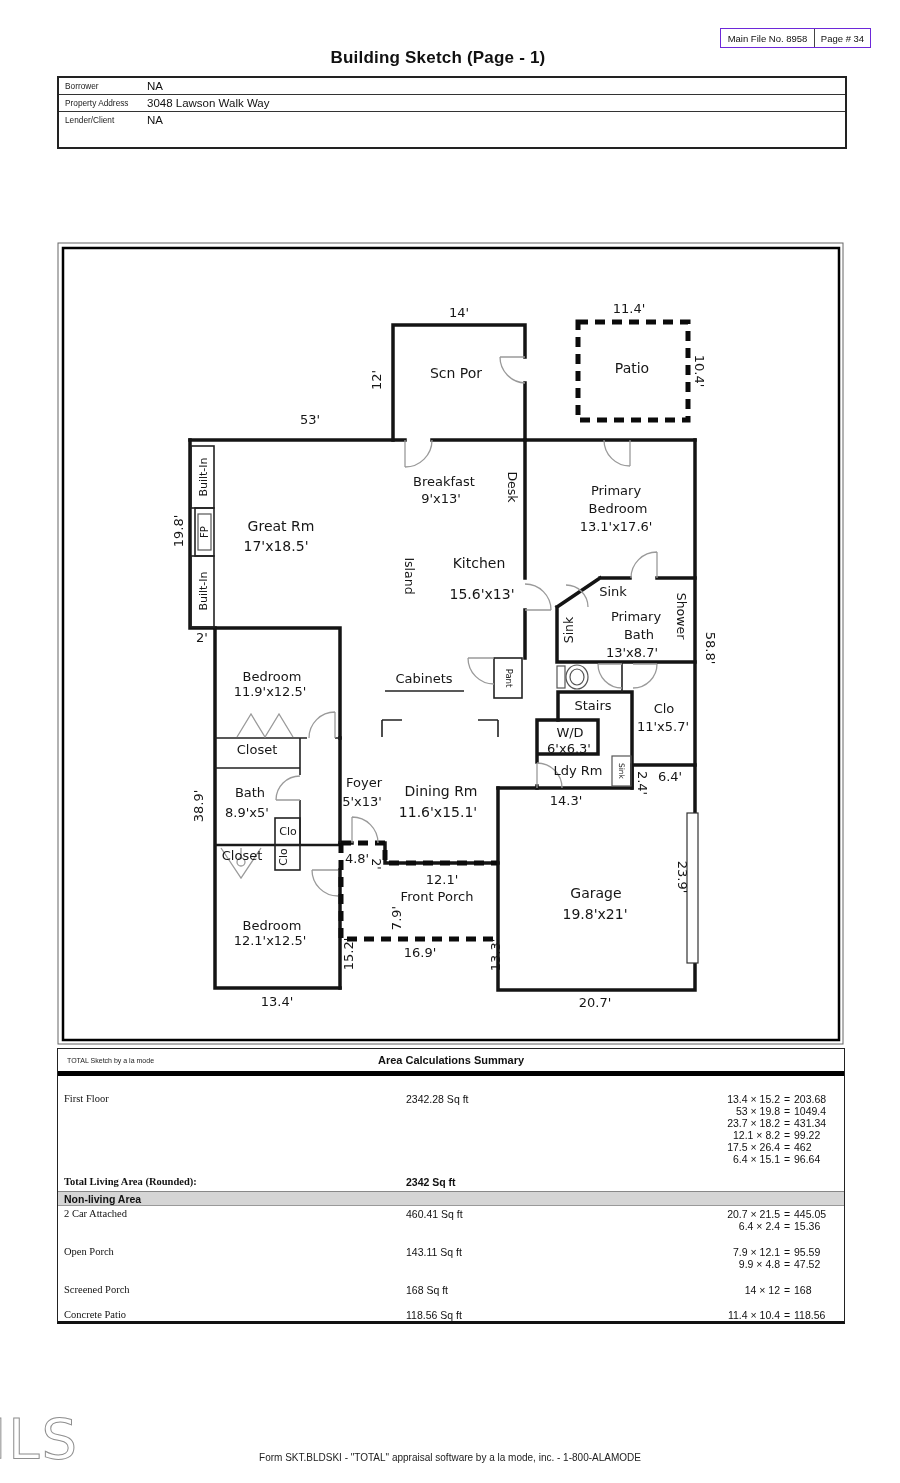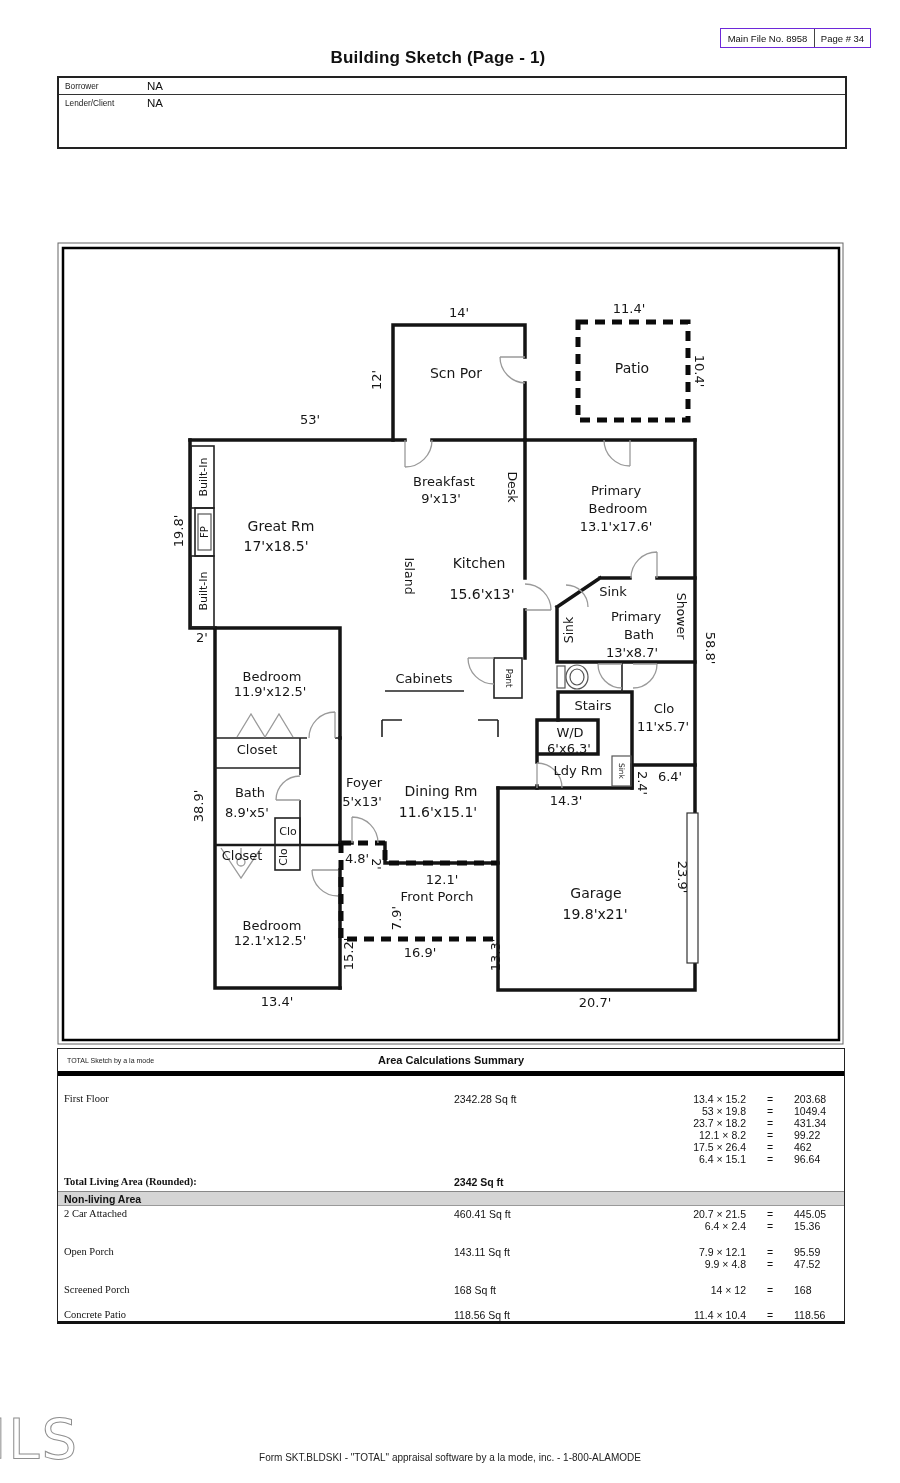--- a/index.html
+++ b/index.html
@@ -23,23 +23,23 @@
   .areabox{left:57px;top:1048px;width:786px;height:272px;border:1.5px solid #222;
            border-bottom:3px solid #111;font-size:10.5px;}
   .ac-head{position:absolute;left:0;top:0;width:100%;height:22px;}
   .ac-soft{position:absolute;left:9px;top:8px;font-size:7px;color:#222;}
   .ac-title{position:absolute;left:0;top:5px;width:100%;text-align:center;font-weight:bold;font-size:11px;}
   .ac-bar{position:absolute;left:0;top:22px;width:100%;height:5px;background:#000;}
   .band{position:absolute;left:0;width:100%;height:14px;background:#d5d5d5;border-top:1px solid #888;border-bottom:1px solid #999;}
   .band .bl{position:absolute;left:6px;top:1px;font-weight:bold;font-size:10.5px;}
   .band .br{position:absolute;left:528px;top:1px;font-weight:bold;font-size:10.5px;}
   .rowname{position:absolute;left:6px;white-space:nowrap;font-family:Liberation Serif, serif;}
-  .rowsqft{position:absolute;left:348px;white-space:nowrap;margin-left:48px;}
+  .rowsqft{position:absolute;left:348px;white-space:nowrap;}
   .calcs{position:absolute;right:4px;display:flex;flex-direction:column;}
-  .cl{display:flex;height:12px;line-height:12px;gap:17px;}
+  .cl{display:flex;height:12px;line-height:12px;}
   .cl .expr{width:76px;text-align:right;}
   .cl .eq{width:14px;text-align:center;}
   .cl .val{width:46px;text-align:left;}
   .bold{font-weight:bold;}
   
   .footer-text{left:0;top:1452px;width:900px;text-align:center;font-size:10px;color:#222;}
   .logo{left:0;top:1406px;}
   
   svg text{font-family:"DejaVu Sans",sans-serif;fill:#161616;text-anchor:middle;dominant-baseline:middle;}
   .t14{font-size:14px;} .t13{font-size:13px;} .t12{font-size:12.5px;} .t11{font-size:11px;}
@@ -62,20 +62,24 @@
     <div class="cell c1">Main File No. 8958</div>
     <div class="cell c2">Page # 34</div>
   </div>
 
   <div class="abs title">Building Sketch (Page - 1)</div>
 
   <div class="abs info">
     <div class="inforow">
       <span class="ilabel">Borrower</span>
       <span class="ival" style="left:88px">NA</span>
+    </div>
+    <div class="inforow">
+      <span class="ilabel">Property Address</span>
+      <span class="ival" style="left:88px">3048 Lawson Walk Way</span>
     </div>
     <div class="inforow">
       <span class="ilabel">Lender/Client</span>
       <span class="ival" style="left:88px">NA</span>
     </div>
   </div>
 
   <svg class="abs sketchsvg" width="788" height="804" viewBox="57 242 788 804">
 
     <g>

